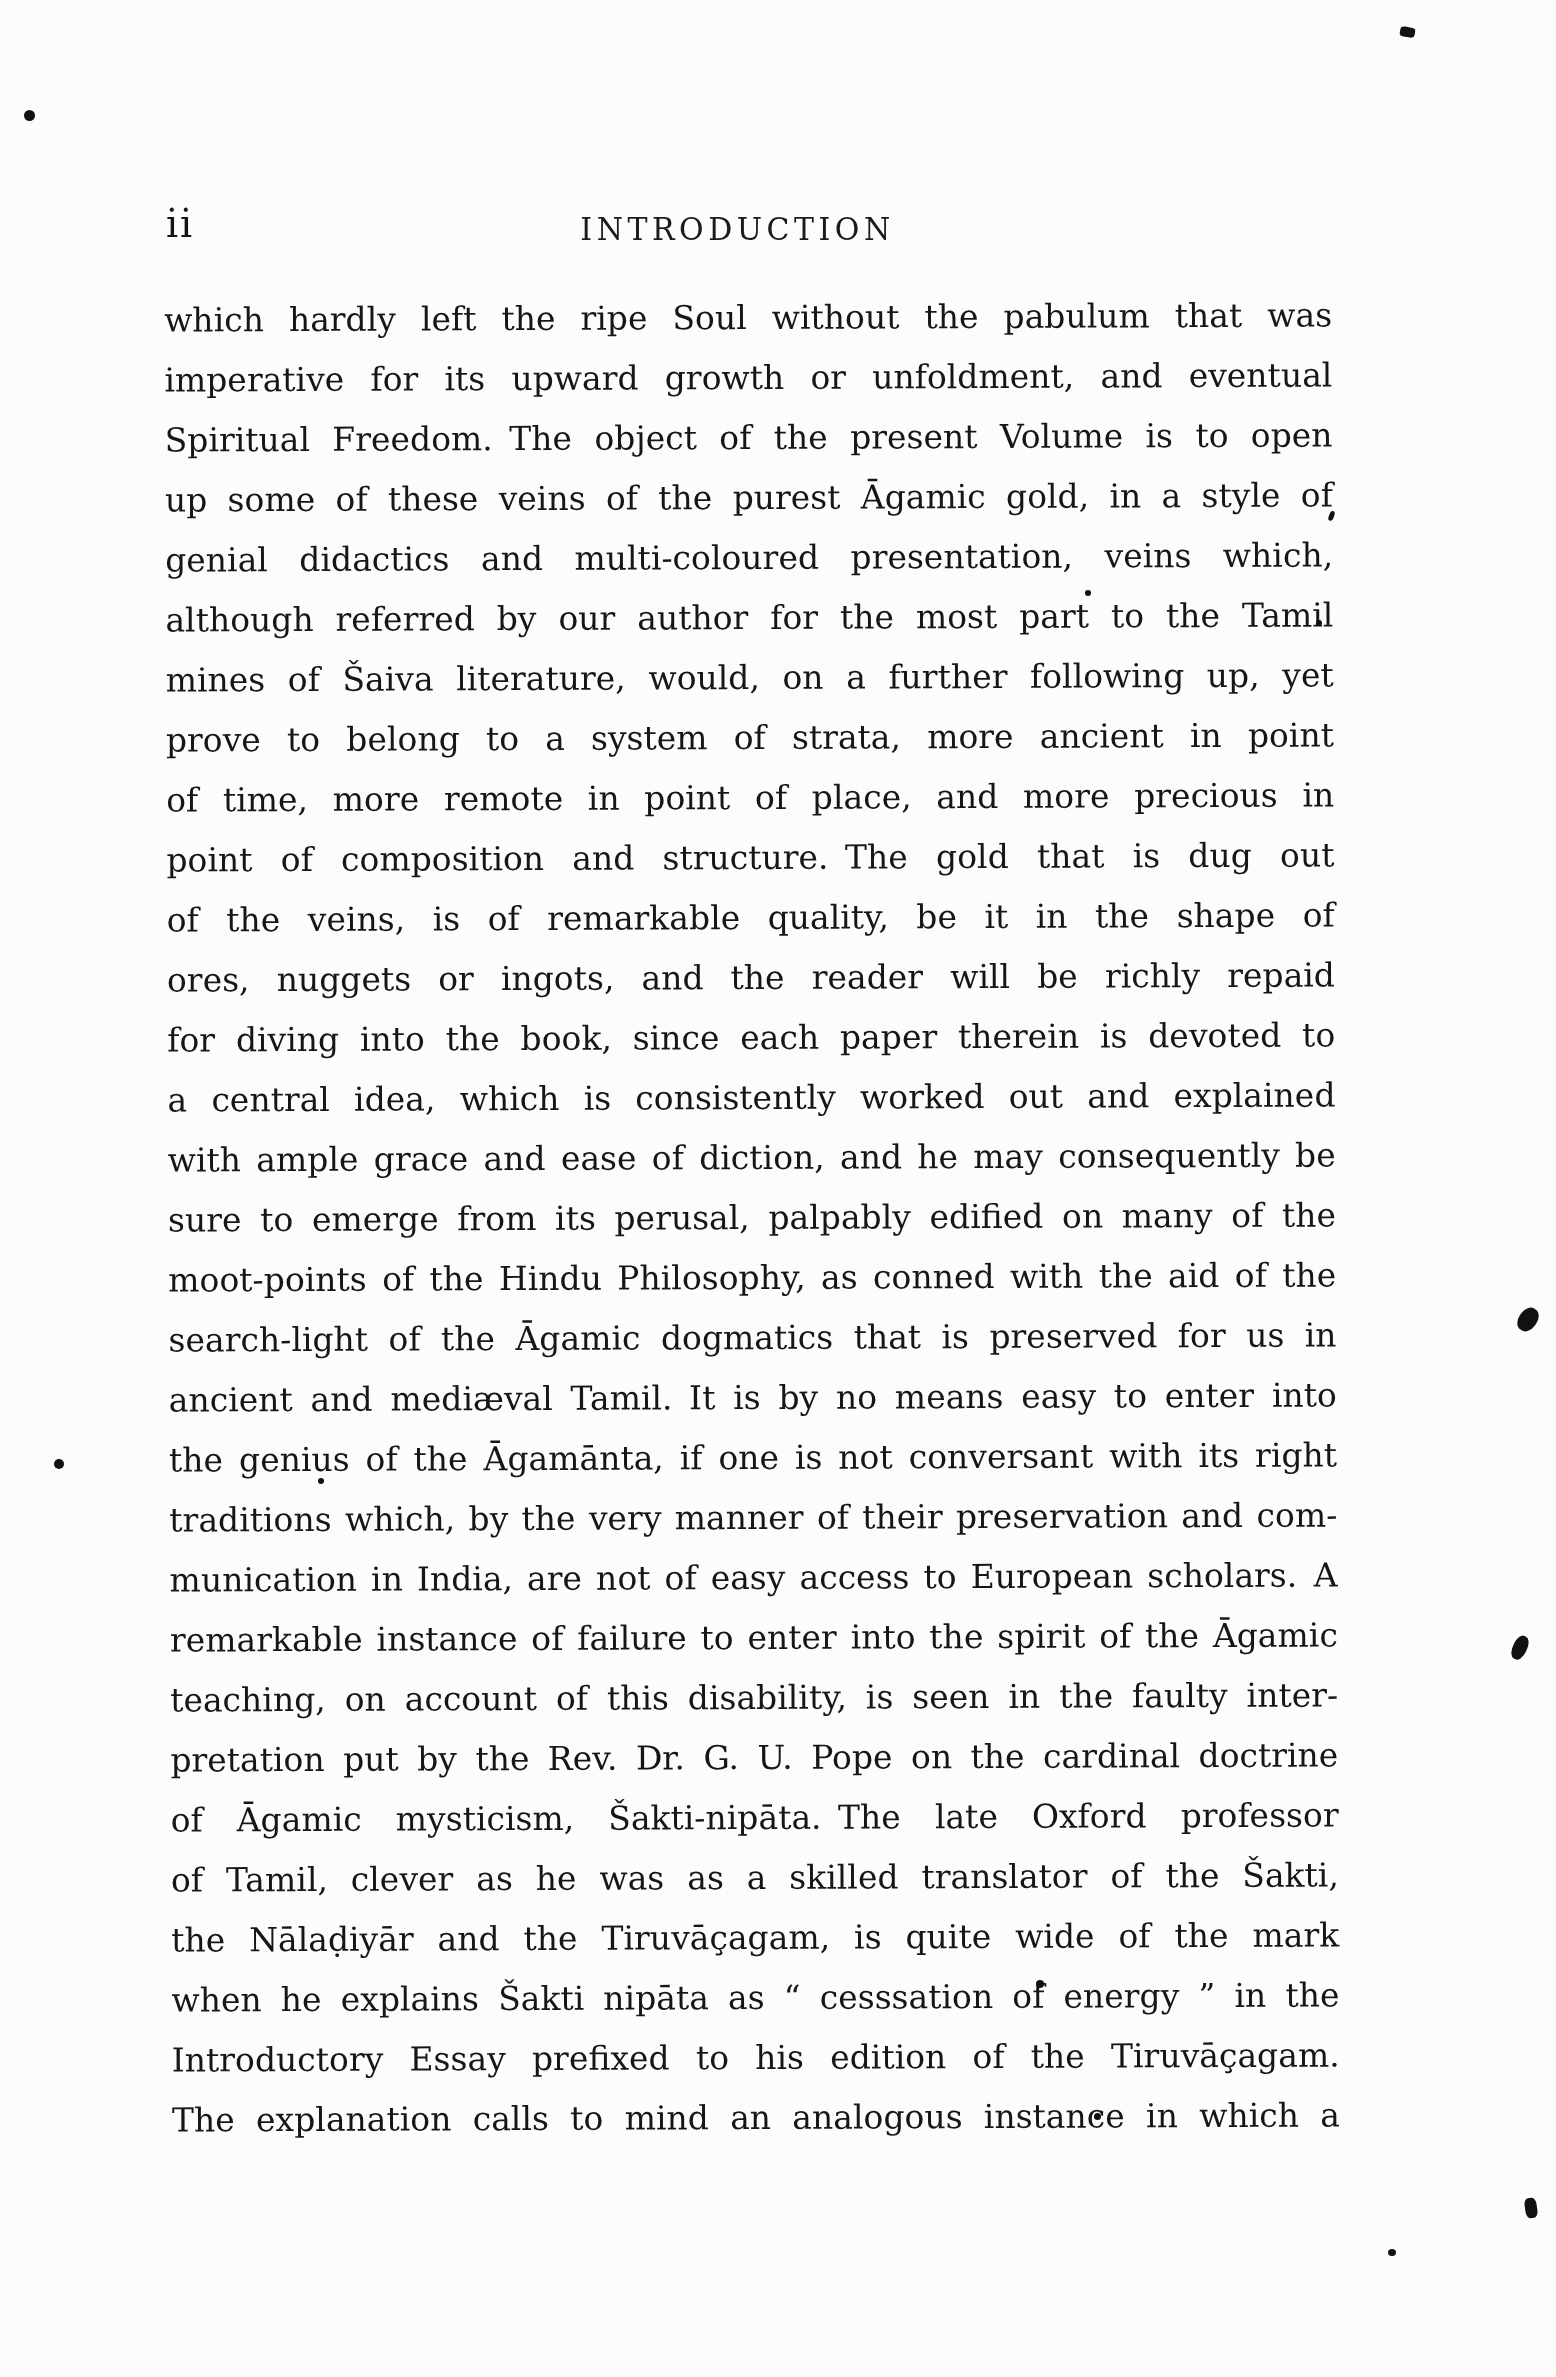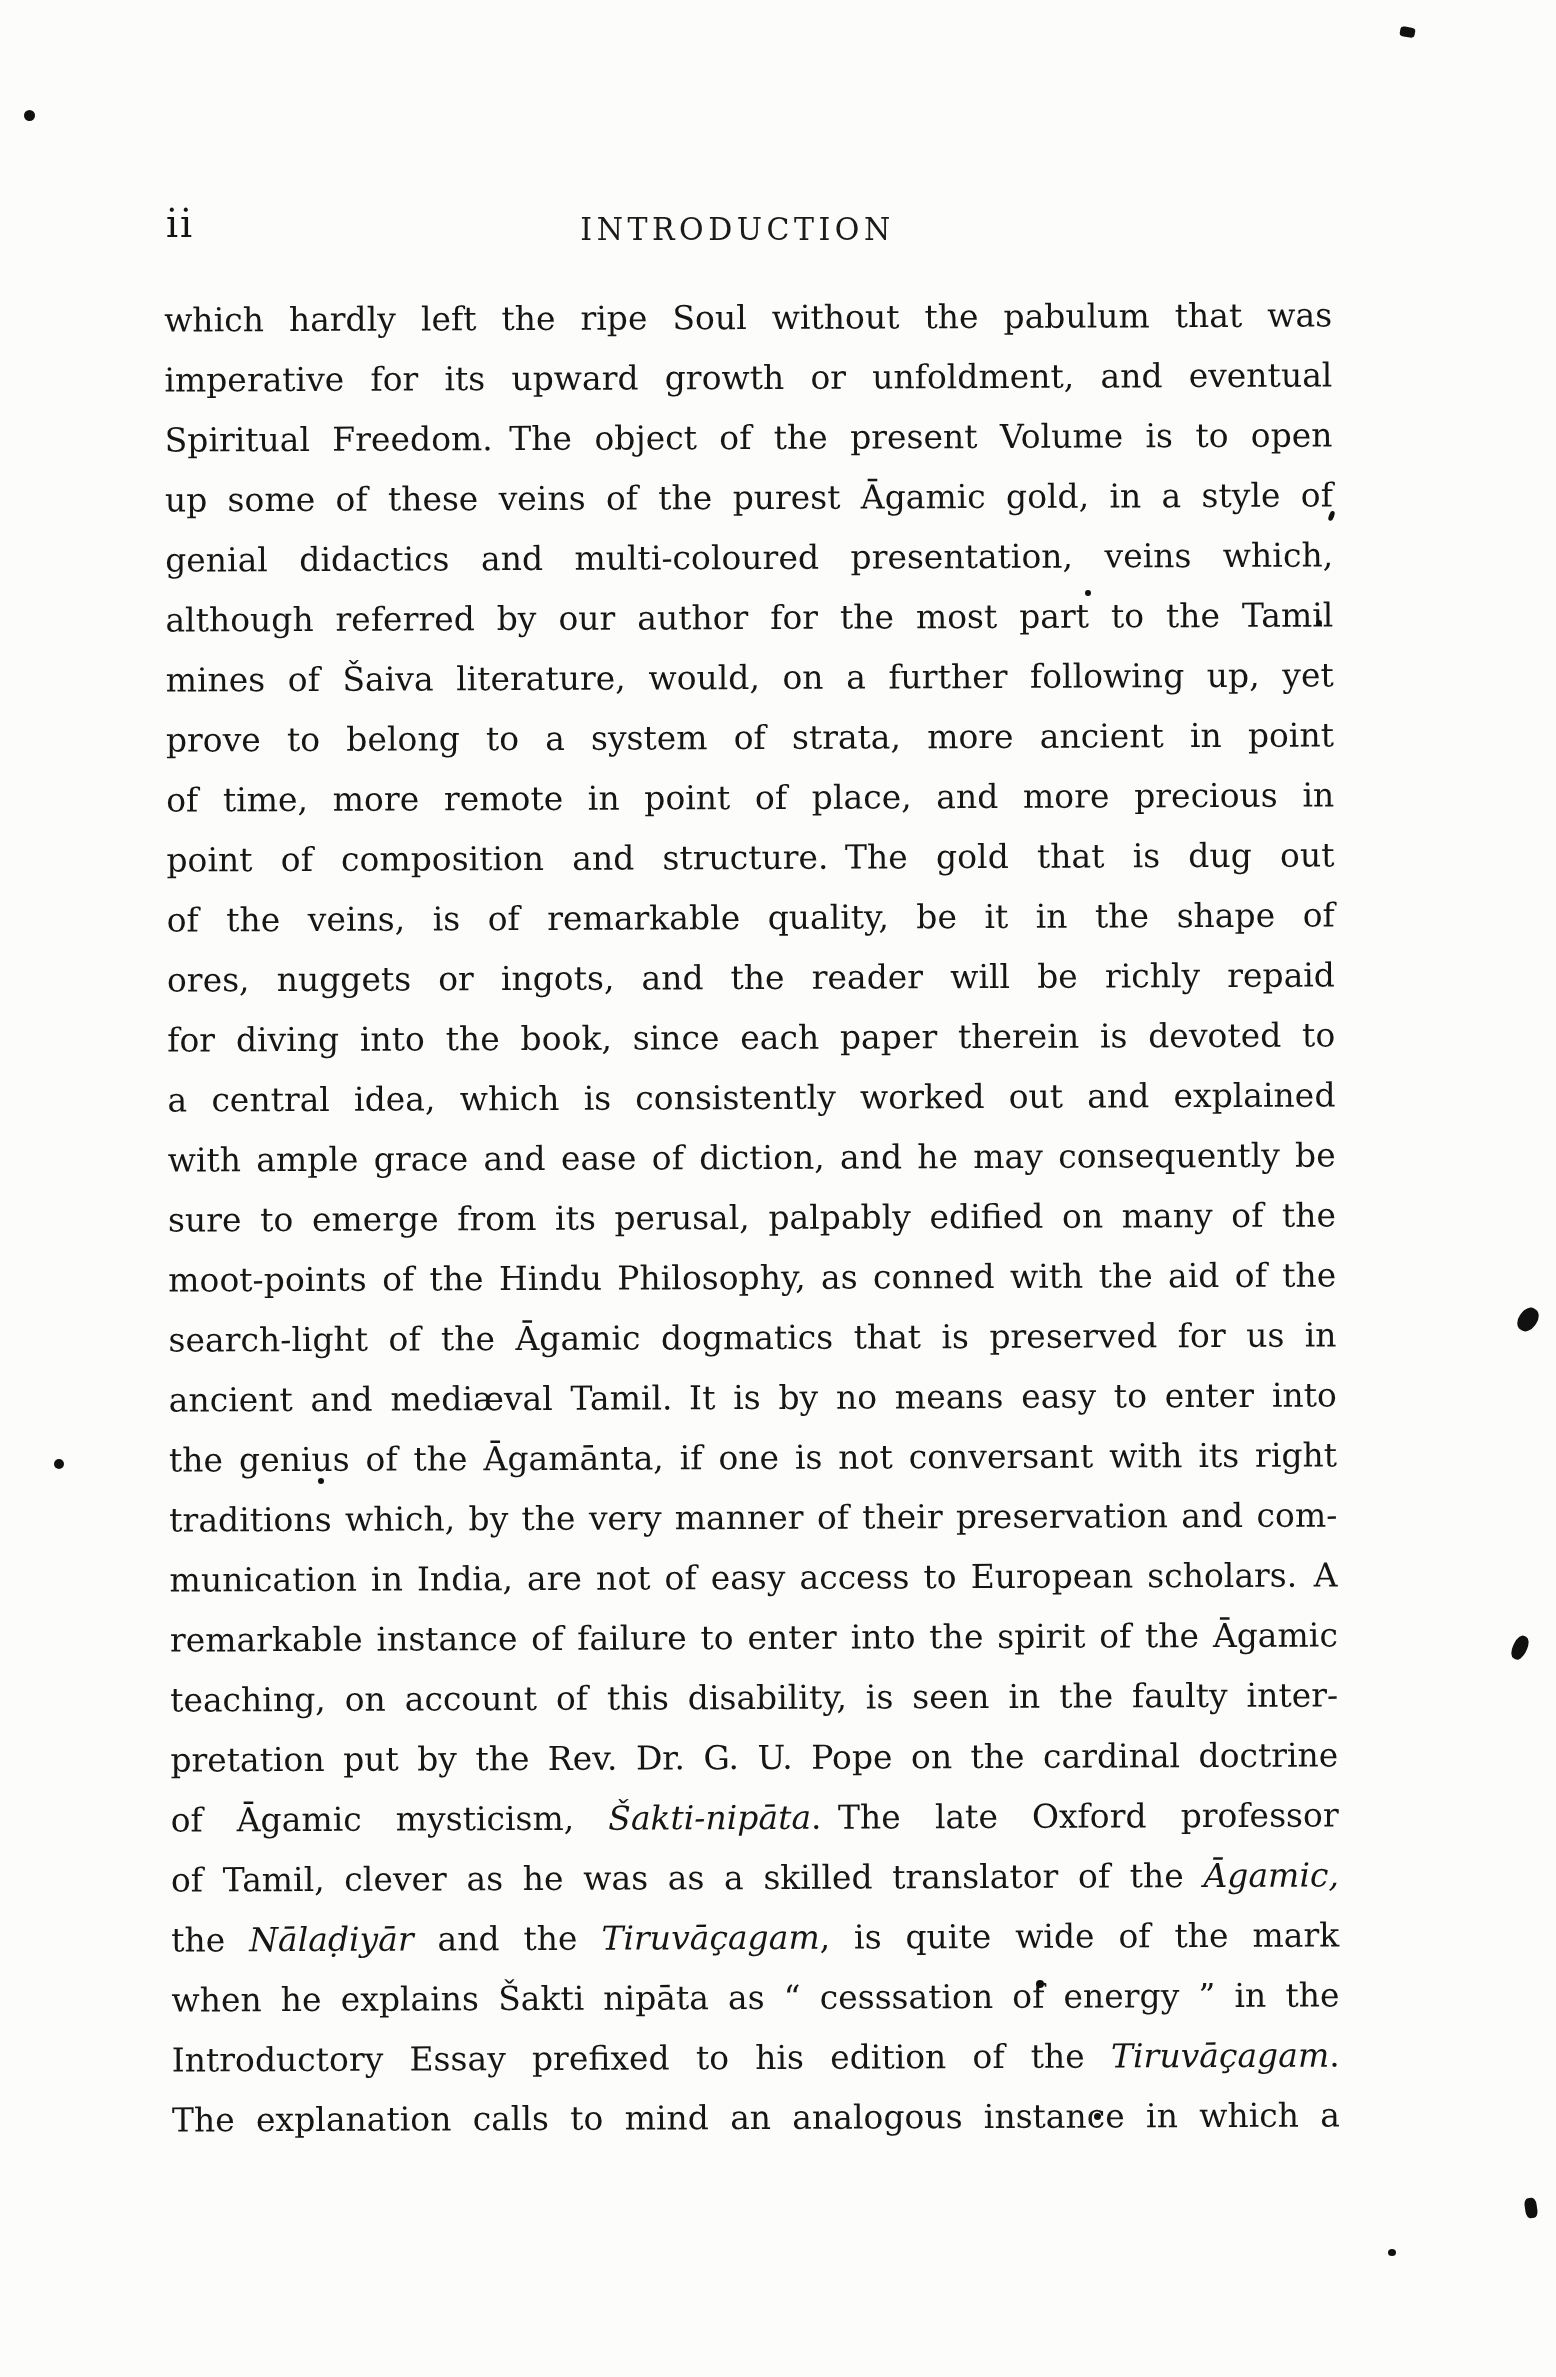--- a/index.html
+++ b/index.html
@@ -50,21 +50,21 @@
     transform-origin: 50% 50%;
   }
   .line {
     text-align: justify;
     text-align-last: justify;
     height: 60px;
     overflow: visible;
     white-space: normal;
   }
   .line span { white-space: pre-wrap; }
-  .it { font-style: italic; }
+  .it { }
   .speck {
     position: absolute;
     background: #111;
   }
 </style>
 </head>
 <body style="background: rgb(252, 252, 250);">
 
 <div class="scan-page">
   <span class="page-number">ii</span>
@@ -89,21 +89,21 @@
       <div class="line"><span>moot-points of the Hindu Philosophy, as conned with the aid of the</span></div>
       <div class="line"><span>search-light of the Āgamic dogmatics that is preserved for us in</span></div>
       <div class="line"><span>ancient and mediæval Tamil. It is by no means easy to enter into</span></div>
       <div class="line"><span>the genius of the Āgamānta, if one is not conversant with its right</span></div>
       <div class="line"><span>traditions which, by the very manner of their preservation and com-</span></div>
       <div class="line"><span>munication in India, are not of easy access to European scholars. A</span></div>
       <div class="line"><span>remarkable instance of failure to enter into the spirit of the Āgamic</span></div>
       <div class="line"><span>teaching, on account of this disability, is seen in the faulty inter-</span></div>
       <div class="line"><span>pretation put by the Rev. Dr. G. U. Pope on the cardinal doctrine</span></div>
       <div class="line"><span>of Āgamic mysticism, </span><span class="it">Šakti-nipāta</span><span>. The late Oxford professor</span></div>
-      <div class="line"><span>of Tamil, clever as he was as a skilled translator of the </span><span class="it">Āgamic,</span></div>
+      <div class="line"><span>of Tamil, clever as he was as a skilled translator of the </span><span class="it">Šakti,</span></div>
       <div class="line"><span>the </span><span class="it">Nālaḍiyār</span><span> and the </span><span class="it">Tiruvāçagam</span><span>, is quite wide of the mark</span></div>
       <div class="line"><span>when he explains Šakti nipāta as “ cesssation of energy ” in the</span></div>
       <div class="line"><span>Introductory Essay prefixed to his edition of the </span><span class="it">Tiruvāçagam</span><span>.</span></div>
       <div class="line"><span>The explanation calls to mind an analogous instance in which a</span></div>
     </div>
   <div id="speck-layer">
       <div class="speck" style="left: 23.5px; top: 110px; width: 11.8px; height: 11px; border-radius: 50%; transform: rotate(0deg);"></div>
       <div class="speck" style="left: 1400px; top: 27px; width: 14.5px; height: 10px; border-radius: 30%; transform: rotate(10deg);"></div>
       <div class="speck" style="left: 1519px; top: 1307px; width: 18px; height: 25px; border-radius: 45%; transform: rotate(35deg);"></div>
       <div class="speck" style="left: 1513px; top: 1635px; width: 13.6px; height: 25px; border-radius: 45%; transform: rotate(25deg);"></div>

